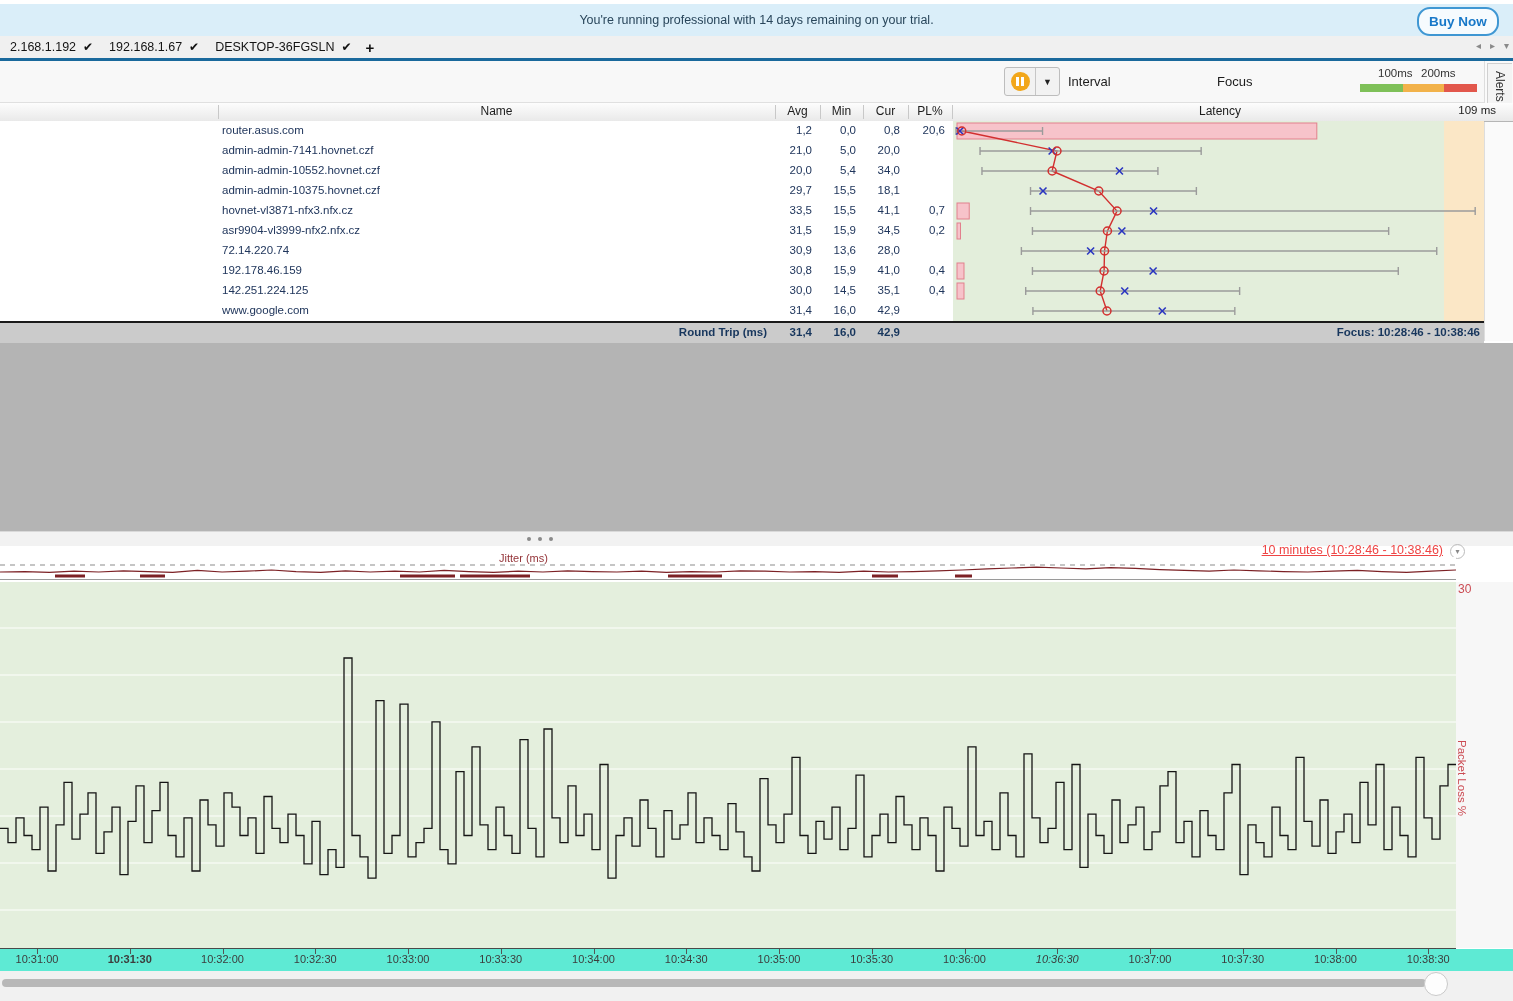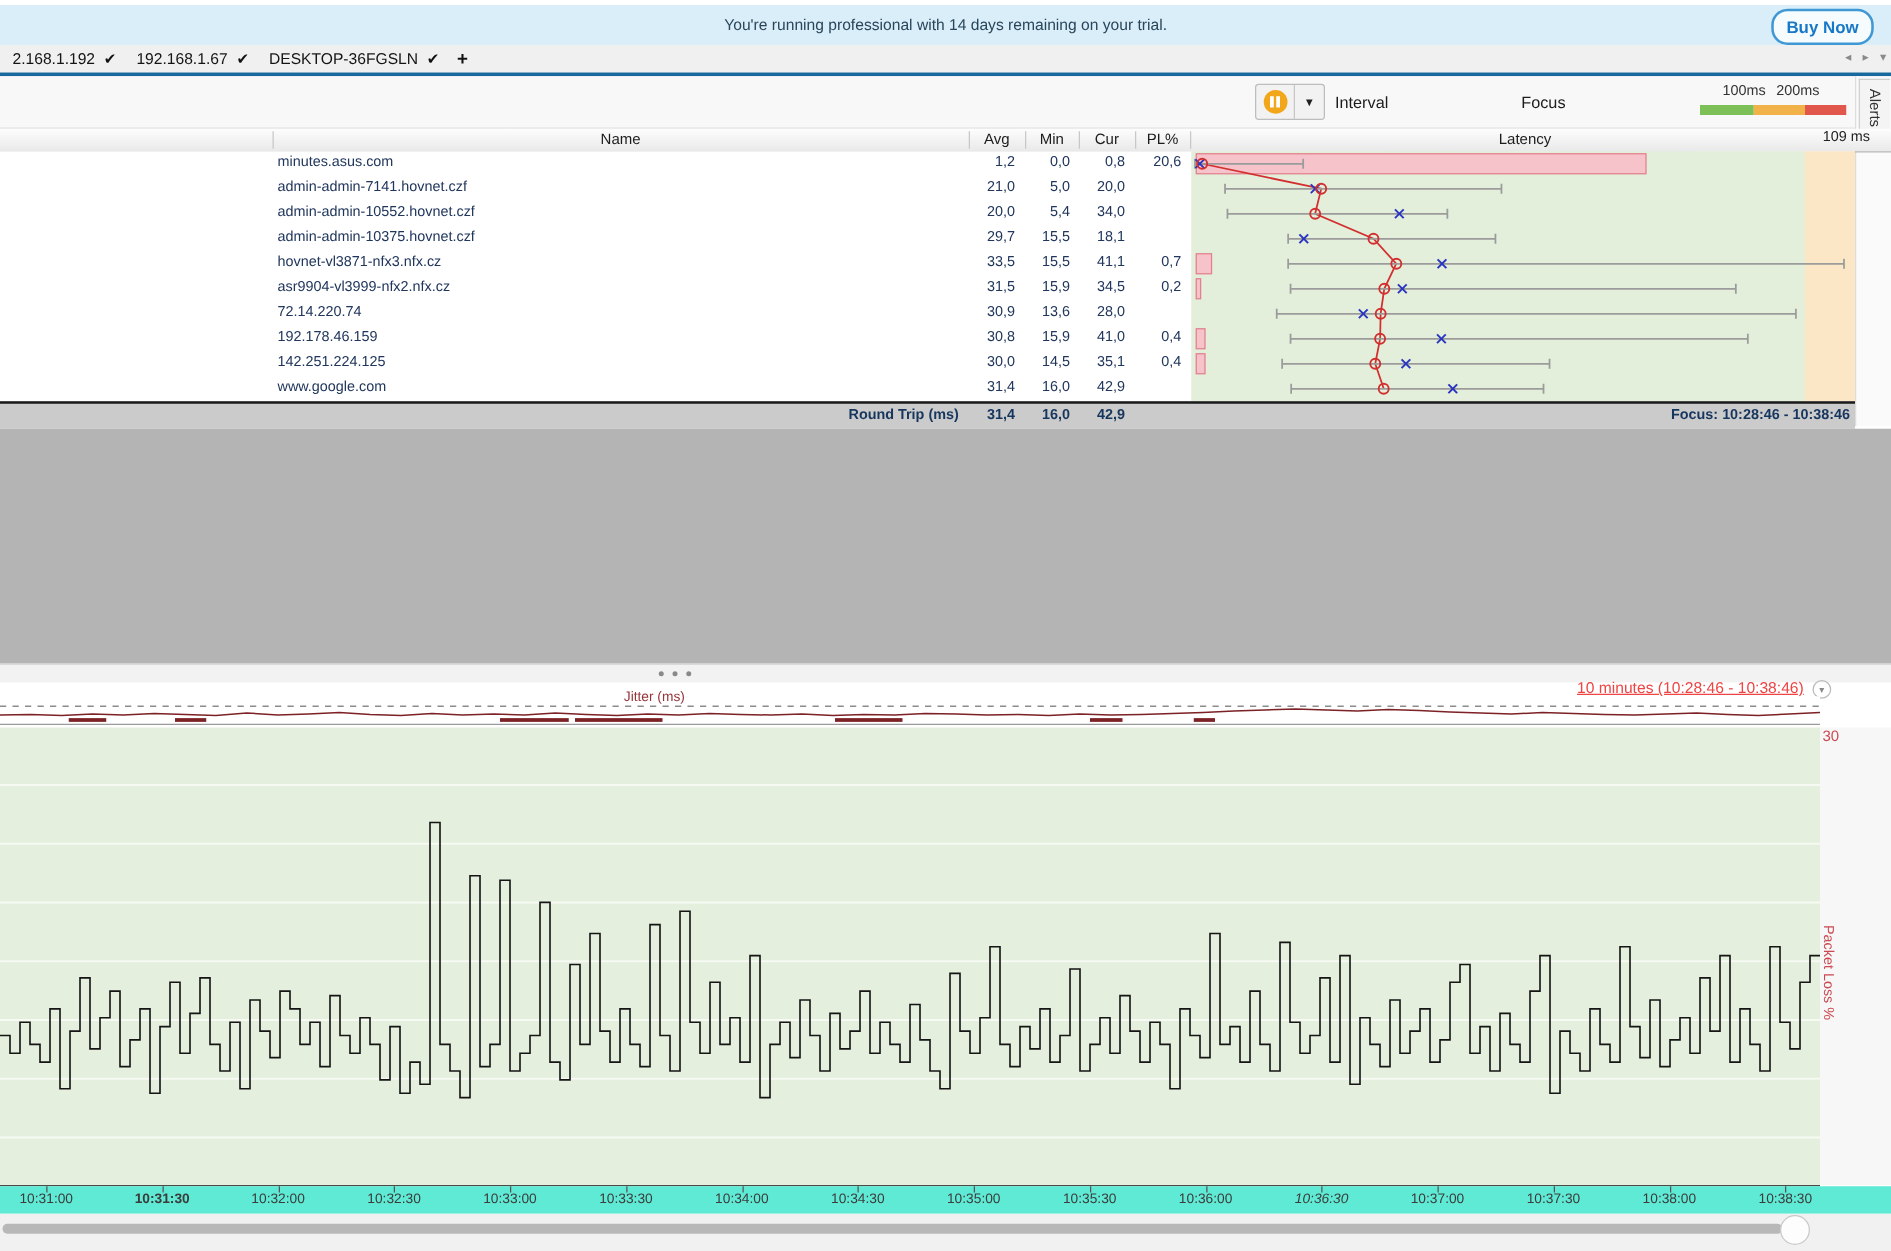--- a/index.html
+++ b/index.html
@@ -256,21 +256,21 @@
         <line x1="168.23761467889906" y1="173.5" x2="175.23761467889906" y2="166.5" stroke="#2a35c0" stroke-width="1.6"></line>
         <circle cx="147.22018348623854" cy="170" r="4" fill="none" stroke="#d22f2f" stroke-width="1.5"></circle>
         <line x1="79.91743119266056" y1="190" x2="281.82568807339453" y2="190" stroke="#9b9b9b" stroke-width="1.4"></line>
         <line x1="79.91743119266056" y1="186" x2="79.91743119266056" y2="194" stroke="#9b9b9b" stroke-width="1.4"></line>
         <line x1="281.82568807339453" y1="186" x2="281.82568807339453" y2="194" stroke="#9b9b9b" stroke-width="1.4"></line>
         <line x1="205.7348623853211" y1="186.5" x2="212.7348623853211" y2="193.5" stroke="#2a35c0" stroke-width="1.6"></line>
         <line x1="205.7348623853211" y1="193.5" x2="212.7348623853211" y2="186.5" stroke="#2a35c0" stroke-width="1.6"></line>
         <circle cx="153.9504587155963" cy="190" r="4" fill="none" stroke="#d22f2f" stroke-width="1.5"></circle>
       </svg>
   <div class="trow" style="top: 0px;">
-        <span class="cell c-name">minutes.asus.com</span>
+        <span class="cell c-name">router.asus.com</span>
         <span class="cell c-avg">1,2</span>
         <span class="cell c-min">0,0</span>
         <span class="cell c-cur">0,8</span>
         <span class="cell c-pl">20,6</span>
       </div>
       <div class="trow" style="top: 20px;">
         <span class="cell c-name">admin-admin-7141.hovnet.czf</span>
         <span class="cell c-avg">21,0</span>
         <span class="cell c-min">5,0</span>
         <span class="cell c-cur">20,0</span>

